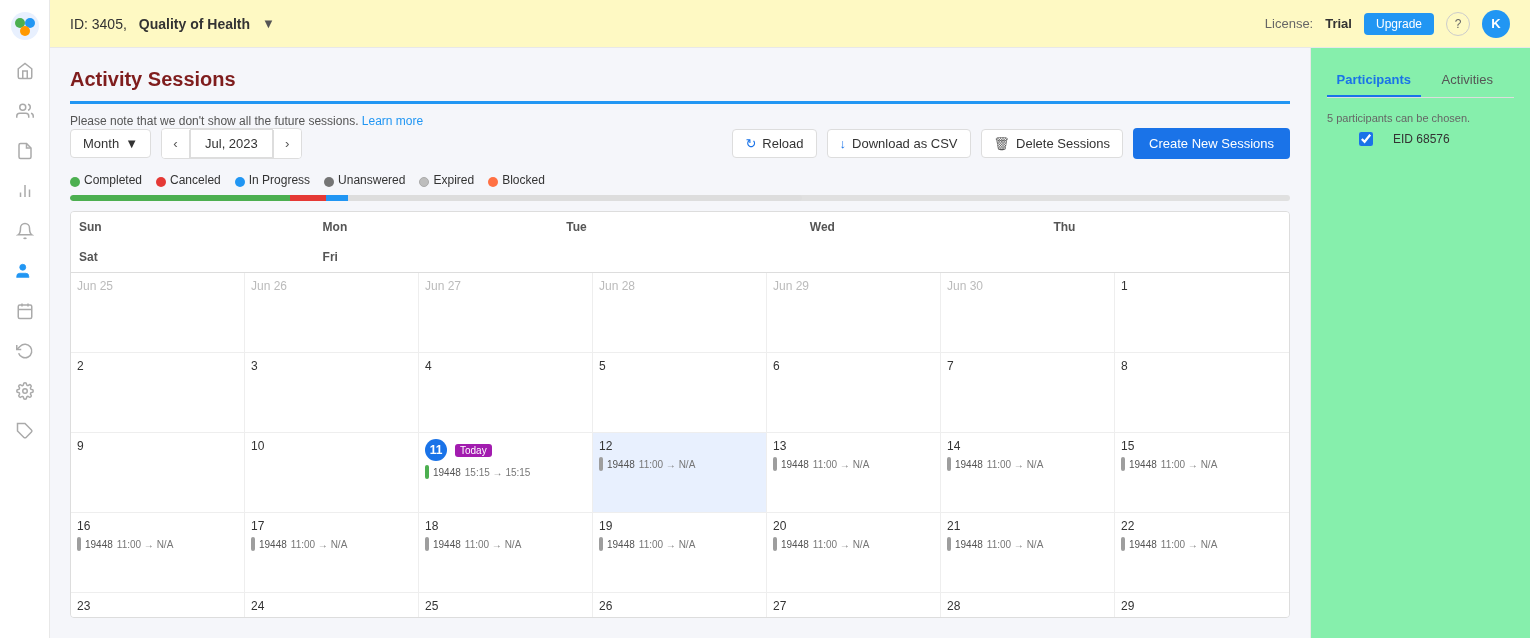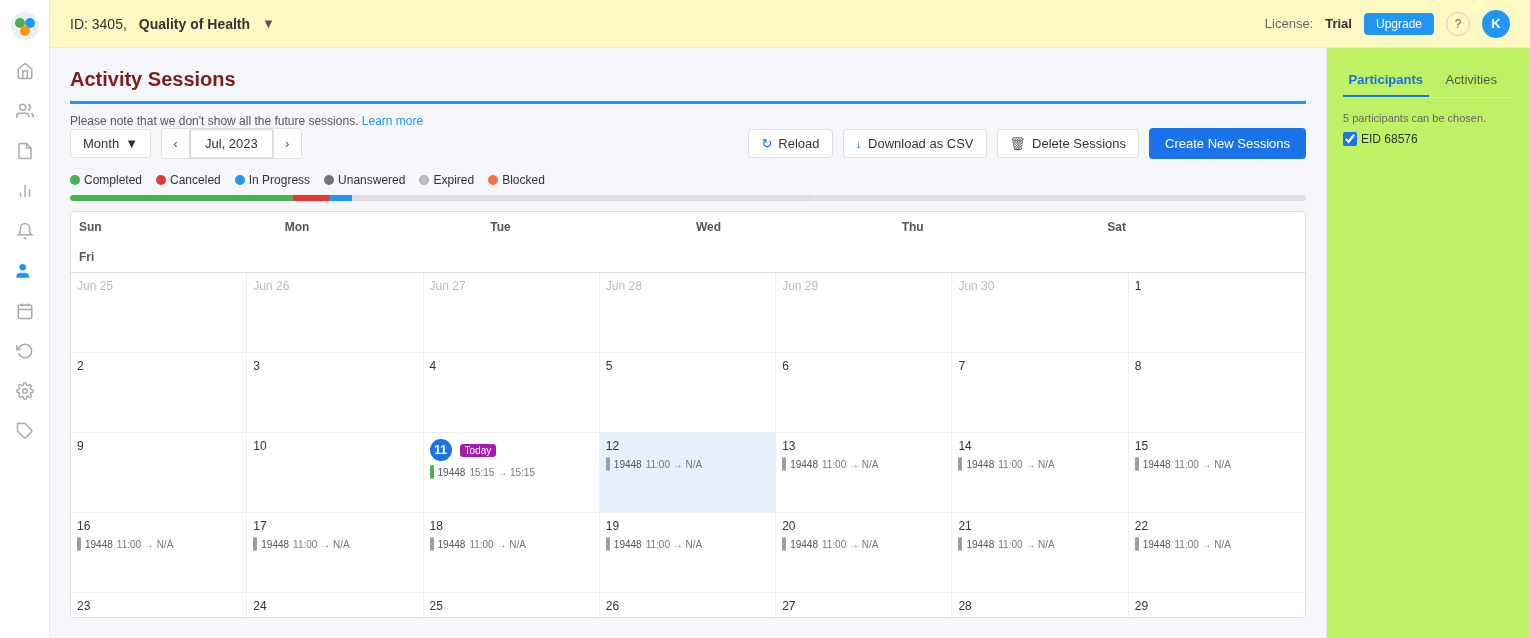--- a/index.html
+++ b/index.html
@@ -34,55 +34,55 @@
     .month-dropdown { display: flex; align-items: center; gap: 6px; border: 1px solid #ddd; border-radius: 4px; padding: 6px 12px; background: #fff; cursor: pointer; font-size: 13px; }
     .nav-btn { width: 28px; height: 28px; border: 1px solid #ddd; border-radius: 4px; background: #fff; cursor: pointer; display: flex; align-items: center; justify-content: center; color: #555; }
     .current-month { border: 1px solid #ddd; border-radius: 0; background: #fff; padding: 6px 14px; font-size: 13px; }
     .btn-reload { display: flex; align-items: center; gap: 6px; border: 1px solid #ddd; border-radius: 4px; padding: 6px 12px; background: #fff; cursor: pointer; font-size: 13px; color: #333; }
     .btn-download { display: flex; align-items: center; gap: 6px; border: 1px solid #ddd; border-radius: 4px; padding: 6px 12px; background: #fff; cursor: pointer; font-size: 13px; color: #333; }
     .btn-delete { display: flex; align-items: center; gap: 6px; border: 1px solid #ddd; border-radius: 4px; padding: 6px 12px; background: #fff; cursor: pointer; font-size: 13px; color: #333; }
     .btn-create { background: #1a73e8; color: #fff; border: none; border-radius: 4px; padding: 8px 16px; font-size: 13px; cursor: pointer; font-weight: 500; }
 
     
     .legend { display: flex; align-items: center; gap: 14px; margin-bottom: 8px; }
-    .legend-item { display: flex; align-items: center; gap: 4px; font-size: 12px; }
+    .legend-item { display: flex; align-items: flex-end; gap: 4px; font-size: 12px; }
     .legend-dot { width: 10px; height: 10px; border-radius: 50%; }
 
     
     .progress-bar-container { height: 6px; background: #e0e0e0; border-radius: 3px; margin-bottom: 10px; overflow: hidden; }
     .progress-bar-fill { height: 100%; border-radius: 3px; }
 
     
     .calendar { flex: 1; overflow: auto; border: 1px solid #ddd; border-radius: 4px; background: #fff; }
-    .cal-header { display: grid; grid-template-columns: repeat(6, 1fr); border-bottom: 1px solid #ddd; }
+    .cal-header { display: grid; grid-template-columns: repeat(5, 1fr); border-bottom: 1px solid #ddd; }
     .cal-header-cell { padding: 8px; font-size: 12px; font-weight: 600; color: #555; text-align: left; }
     .cal-grid { display: grid; grid-template-columns: repeat(7, 1fr); }
     .cal-cell { border-right: 1px solid #eee; border-bottom: 1px solid #eee; padding: 6px; min-height: 80px; vertical-align: top; position: relative; }
     .cal-cell:nth-child(7n) { border-right: none; }
     .cal-date { font-size: 12px; color: #333; margin-bottom: 4px; }
     .cal-date.other-month { color: #bbb; }
     .cal-date-today { background: #1a73e8; color: #fff; border-radius: 50%; width: 22px; height: 22px; display: flex; align-items: center; justify-content: center; font-size: 12px; font-weight: 600; }
     .today-label { display: inline-block; background: #a21caf; color: #fff; font-size: 10px; border-radius: 3px; padding: 1px 5px; margin-left: 4px; vertical-align: middle; }
     .cal-today-cell { background: #e8f0fe; }
     .session-item { display: flex; align-items: center; gap: 4px; font-size: 10px; margin-top: 2px; white-space: nowrap; }
     .session-bar { width: 4px; height: 14px; border-radius: 2px; flex-shrink: 0; }
     .session-bar.green { background: #4CAF50; }
     .session-bar.gray { background: #9E9E9E; }
     .session-id { color: #555; font-weight: 500; }
     .session-time { color: #777; }
 
     
-    .right-panel { width: 204px; border-left: 1px solid #e8e8e8; background: #bef264; padding: 16px; flex-shrink: 0; overflow-y: auto; }
+    .right-panel { width: 220px; border-left: 1px solid #e8e8e8; background: #86efac; padding: 16px; flex-shrink: 0; overflow-y: auto; }
     .panel-tabs { display: flex; border-bottom: 1px solid #ddd; margin-bottom: 14px; }
     .panel-tab { flex: 1; text-align: center; padding: 8px 0; font-size: 13px; cursor: pointer; color: #555; }
     .panel-tab.active { color: #1a73e8; border-bottom: 2px solid #1a73e8; font-weight: 600; }
     .search-input { width: 100%; border: 1px solid #ddd; border-radius: 4px; padding: 6px 8px; font-size: 12px; color: #333; }
     .search-input::placeholder { color: #aaa; }
     .participants-note { font-size: 11px; color: #666; margin: 8px 0; }
-    .eid-item { display: flex; align-items: center; gap: 4px; font-size: 12px; color: #333; margin-top: 6px; }
+    .eid-item { display: flex; align-items: center; gap: 20px; font-size: 12px; color: #333; margin-top: 6px; margin-left: 32px; }
     .eid-checkbox { width: 14px; height: 14px; accent-color: #1a73e8; }
   </style>
 </head>
 <body>
 
 <div class="sidebar">
   <div style="width:32px;height:32px;">
     <svg viewBox="0 0 32 32" width="32" height="32">
       <circle cx="16" cy="16" r="14" fill="#e8f0fe"></circle>
       <circle cx="11" cy="13" r="5" fill="#4CAF50"></circle>

